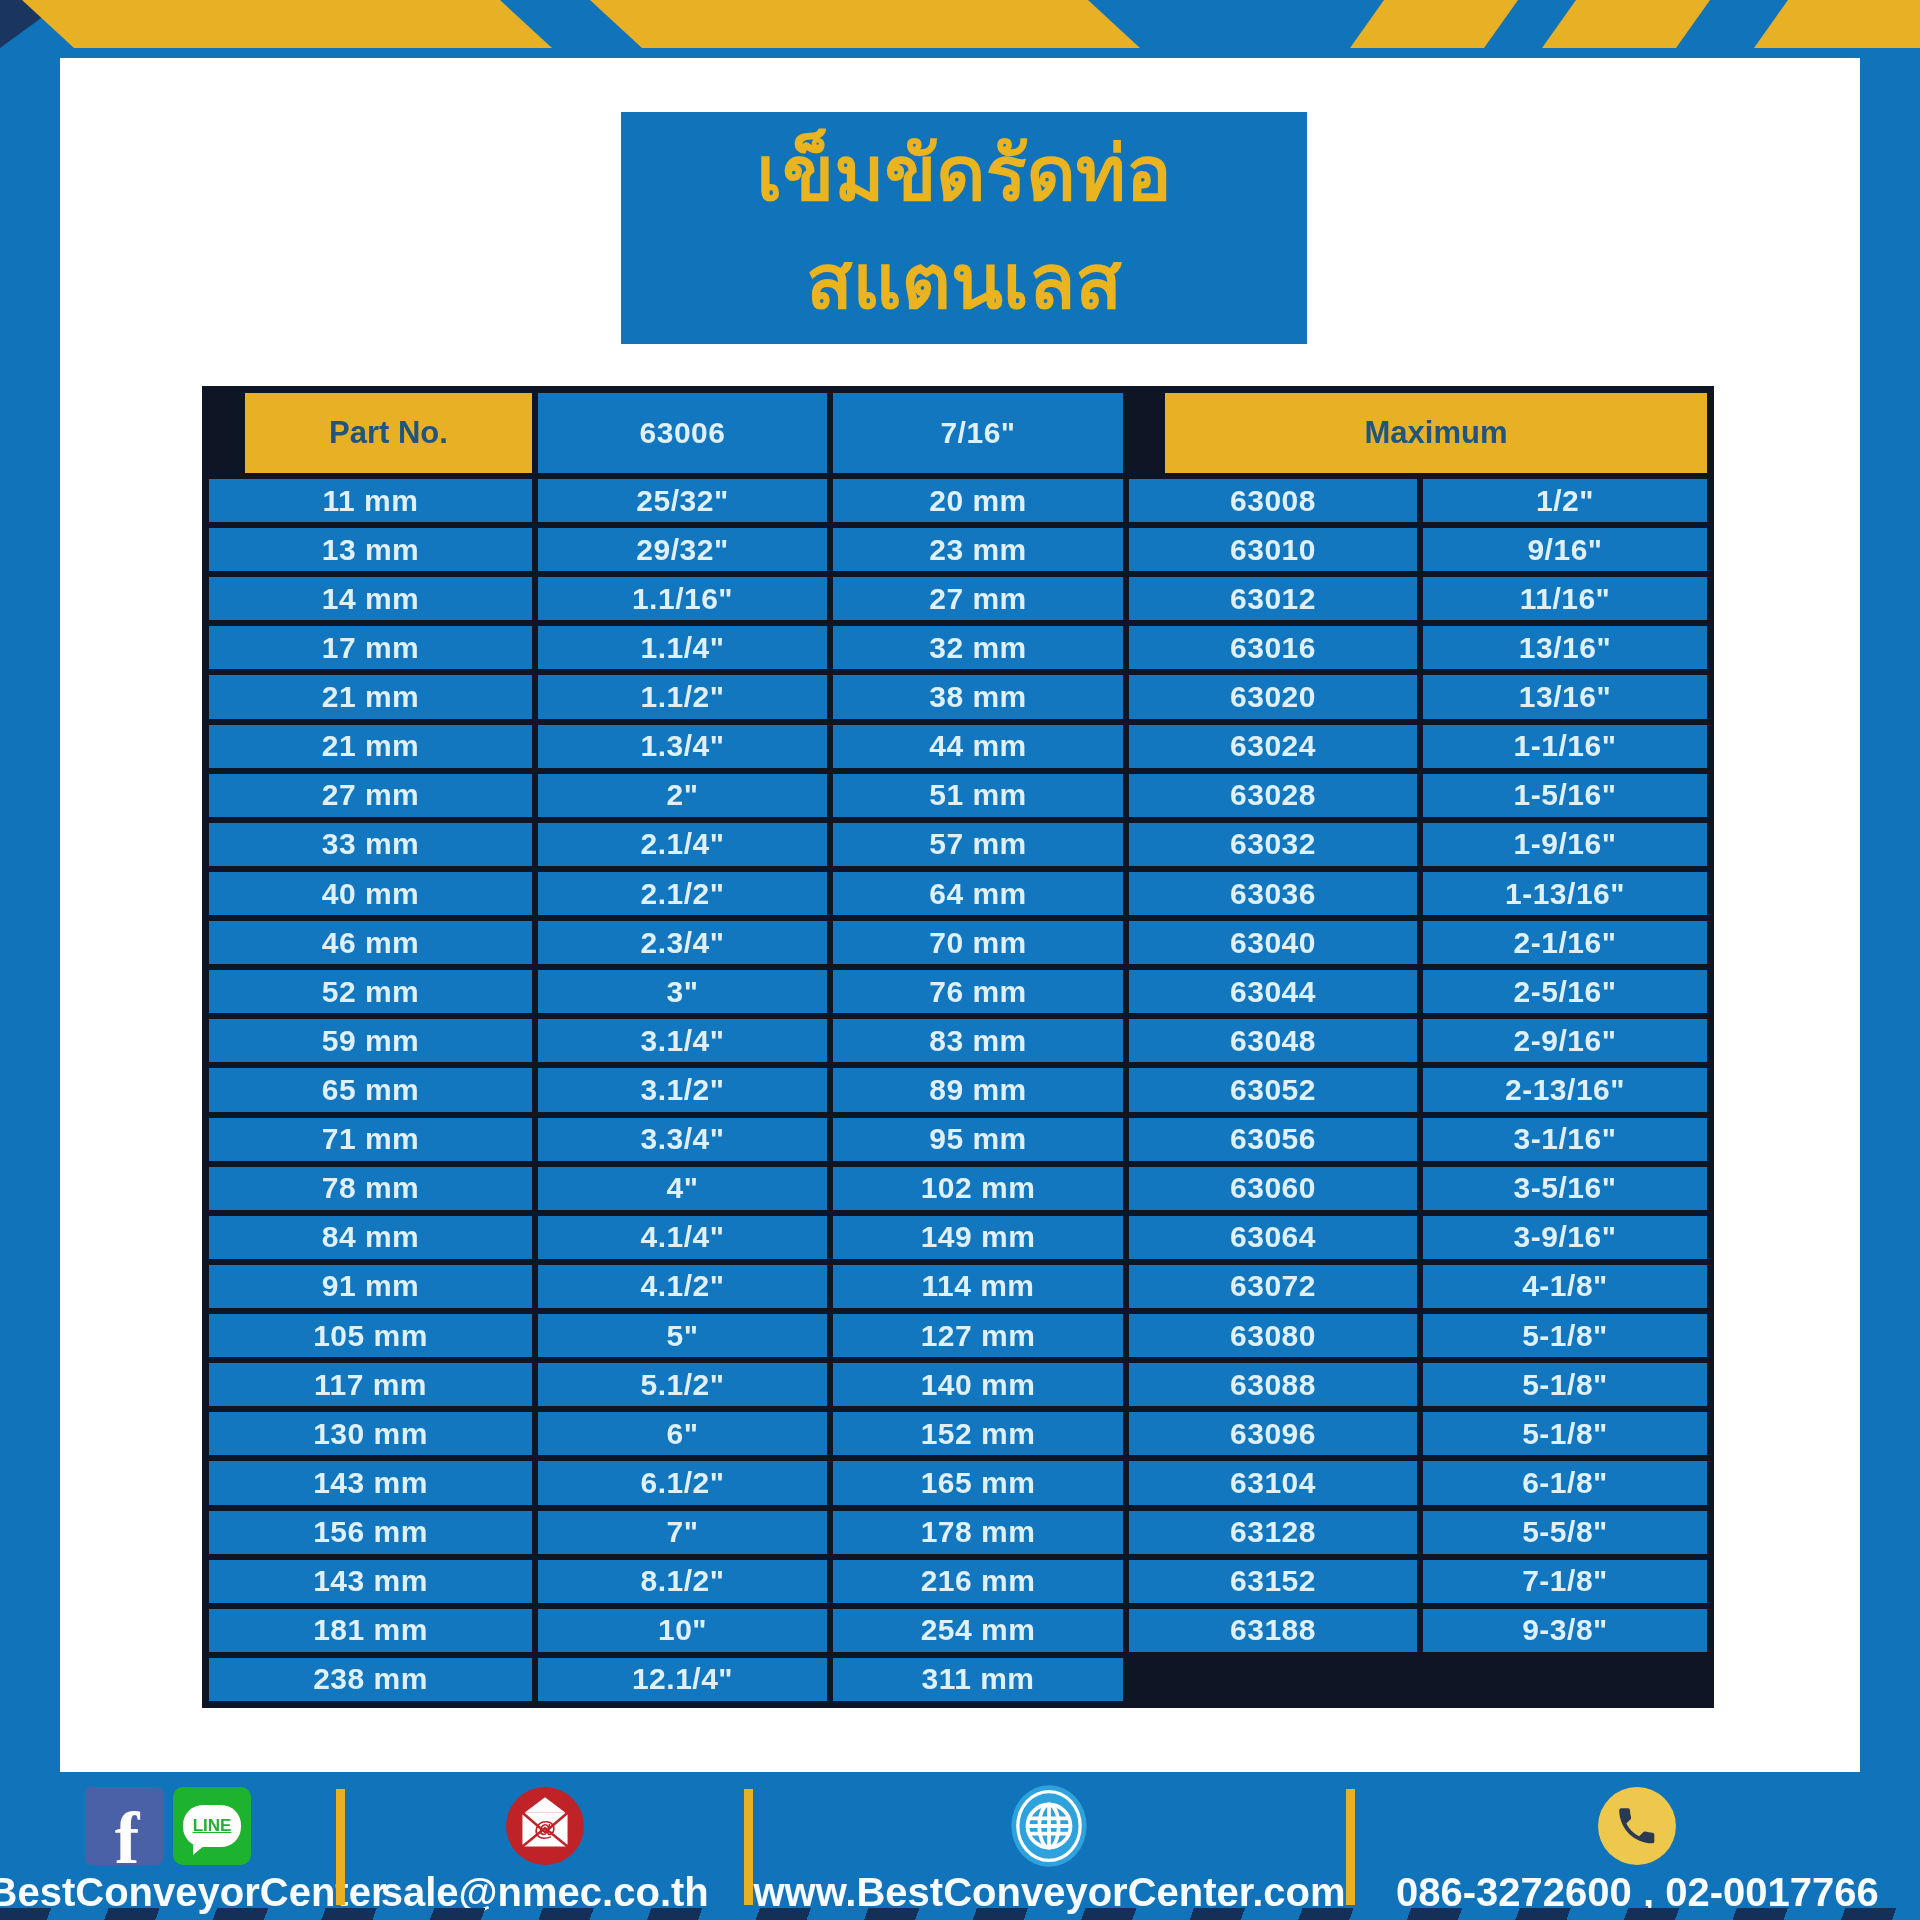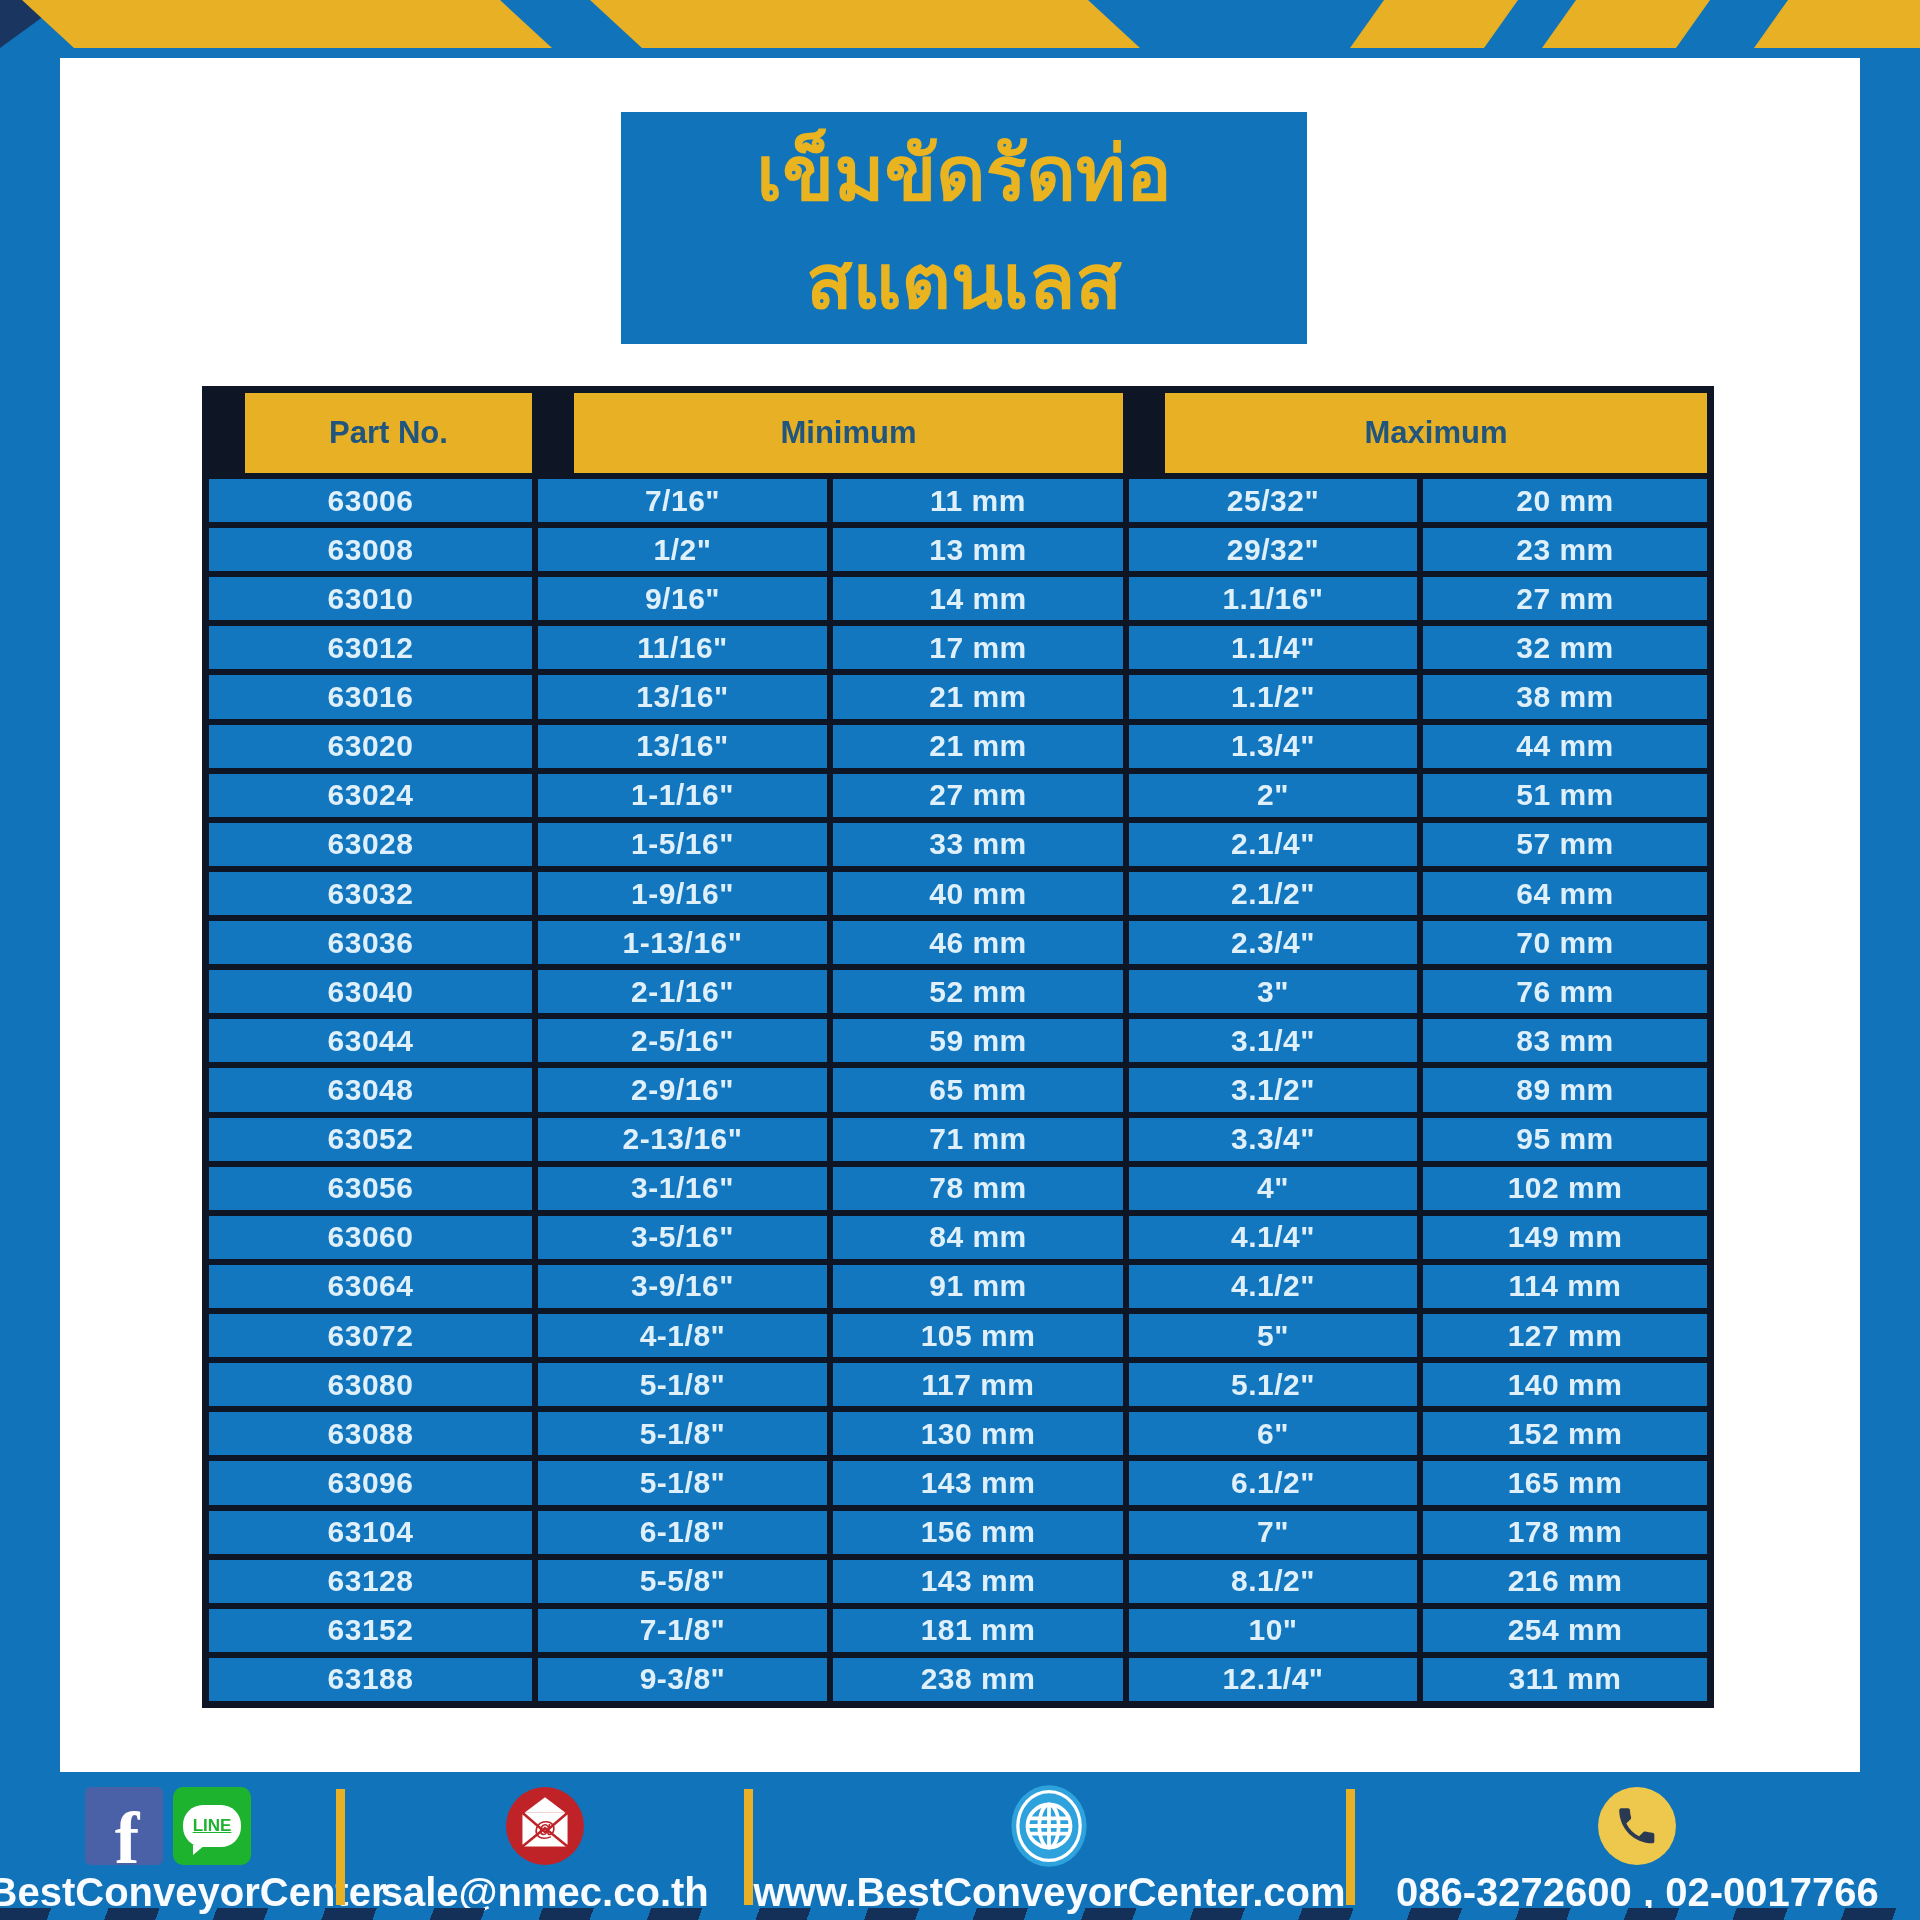--- a/index.html
+++ b/index.html
@@ -68,21 +68,20 @@
 
   <div class="panel"></div>
 
   <div class="title-box">
     <div>เข็มขัดรัดท่อ</div>
     <div>สแตนเลส</div>
   </div>
 
   <div class="spec-table">
     <div class="hcell h-part">Part No.</div>
-    <div class="hcell h-min">Minimum</div>
     <div class="hcell h-max">Maximum</div>
 
   <div class="cell">63006</div>
       <div class="cell">7/16"</div>
       <div class="cell">11 mm</div>
       <div class="cell">25/32"</div>
       <div class="cell">20 mm</div>
       <div class="cell">63008</div>
       <div class="cell">1/2"</div>
       <div class="cell">13 mm</div>

